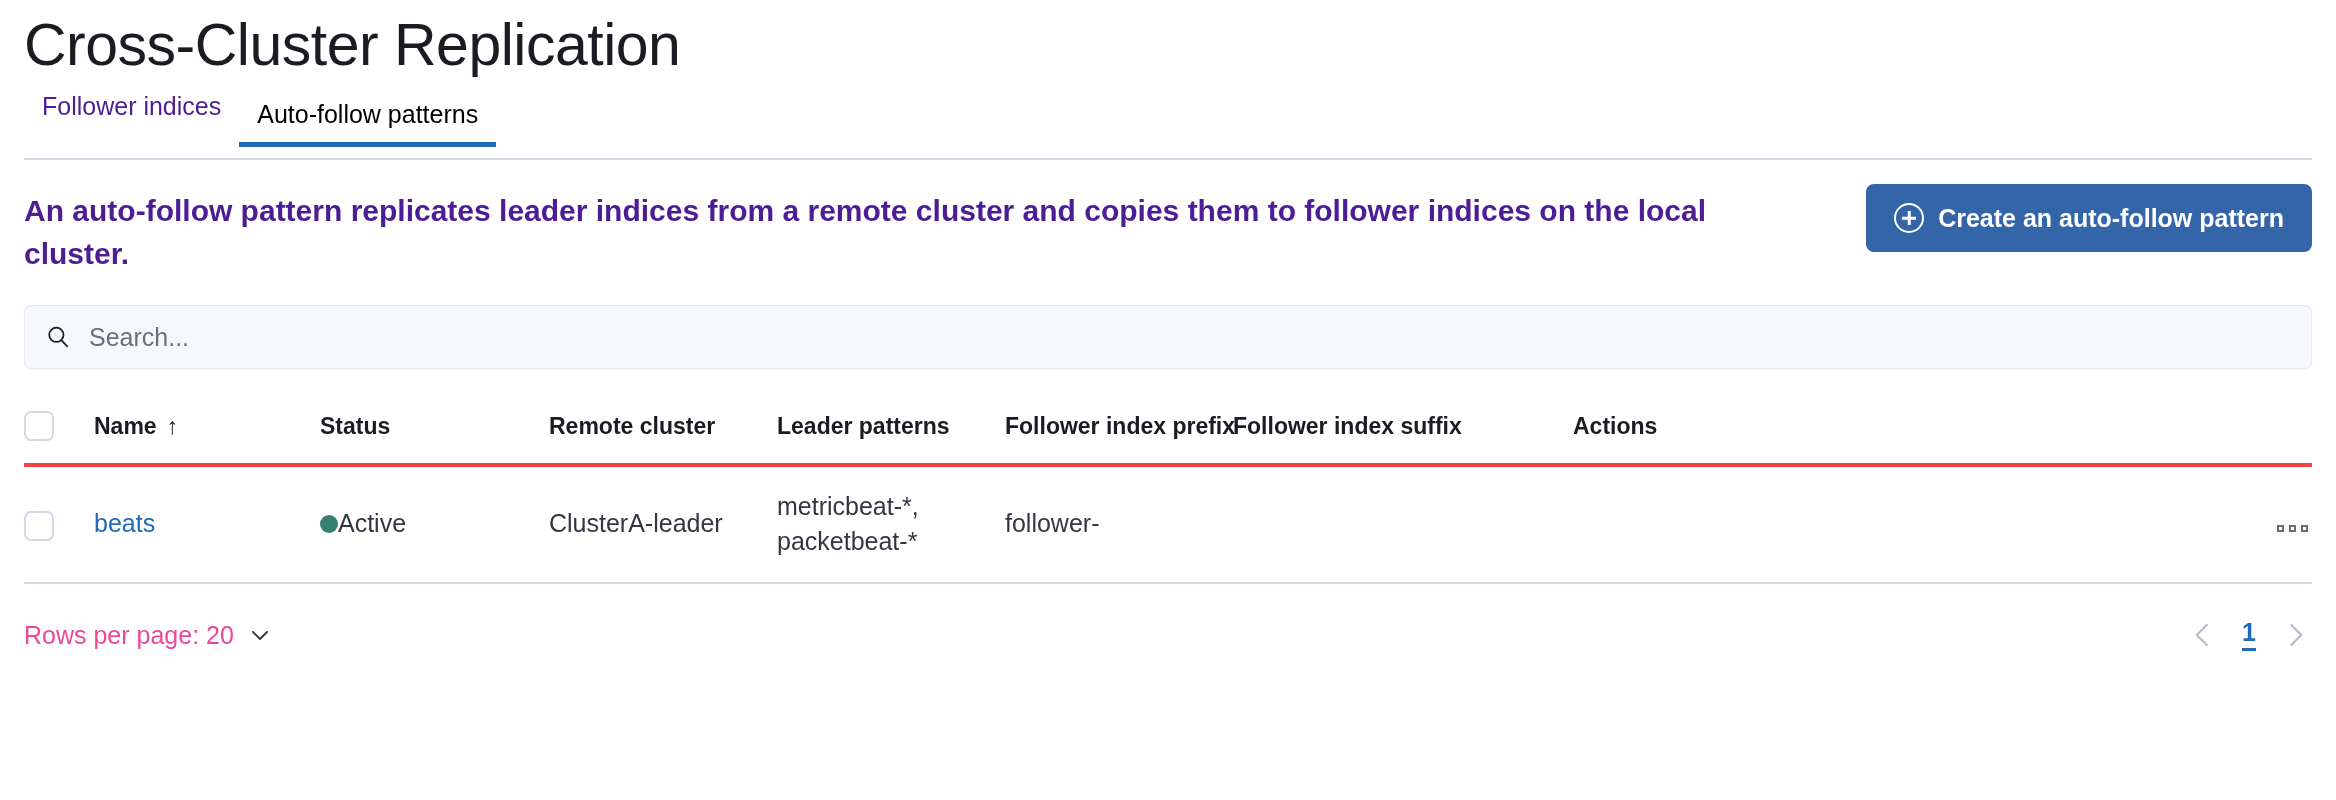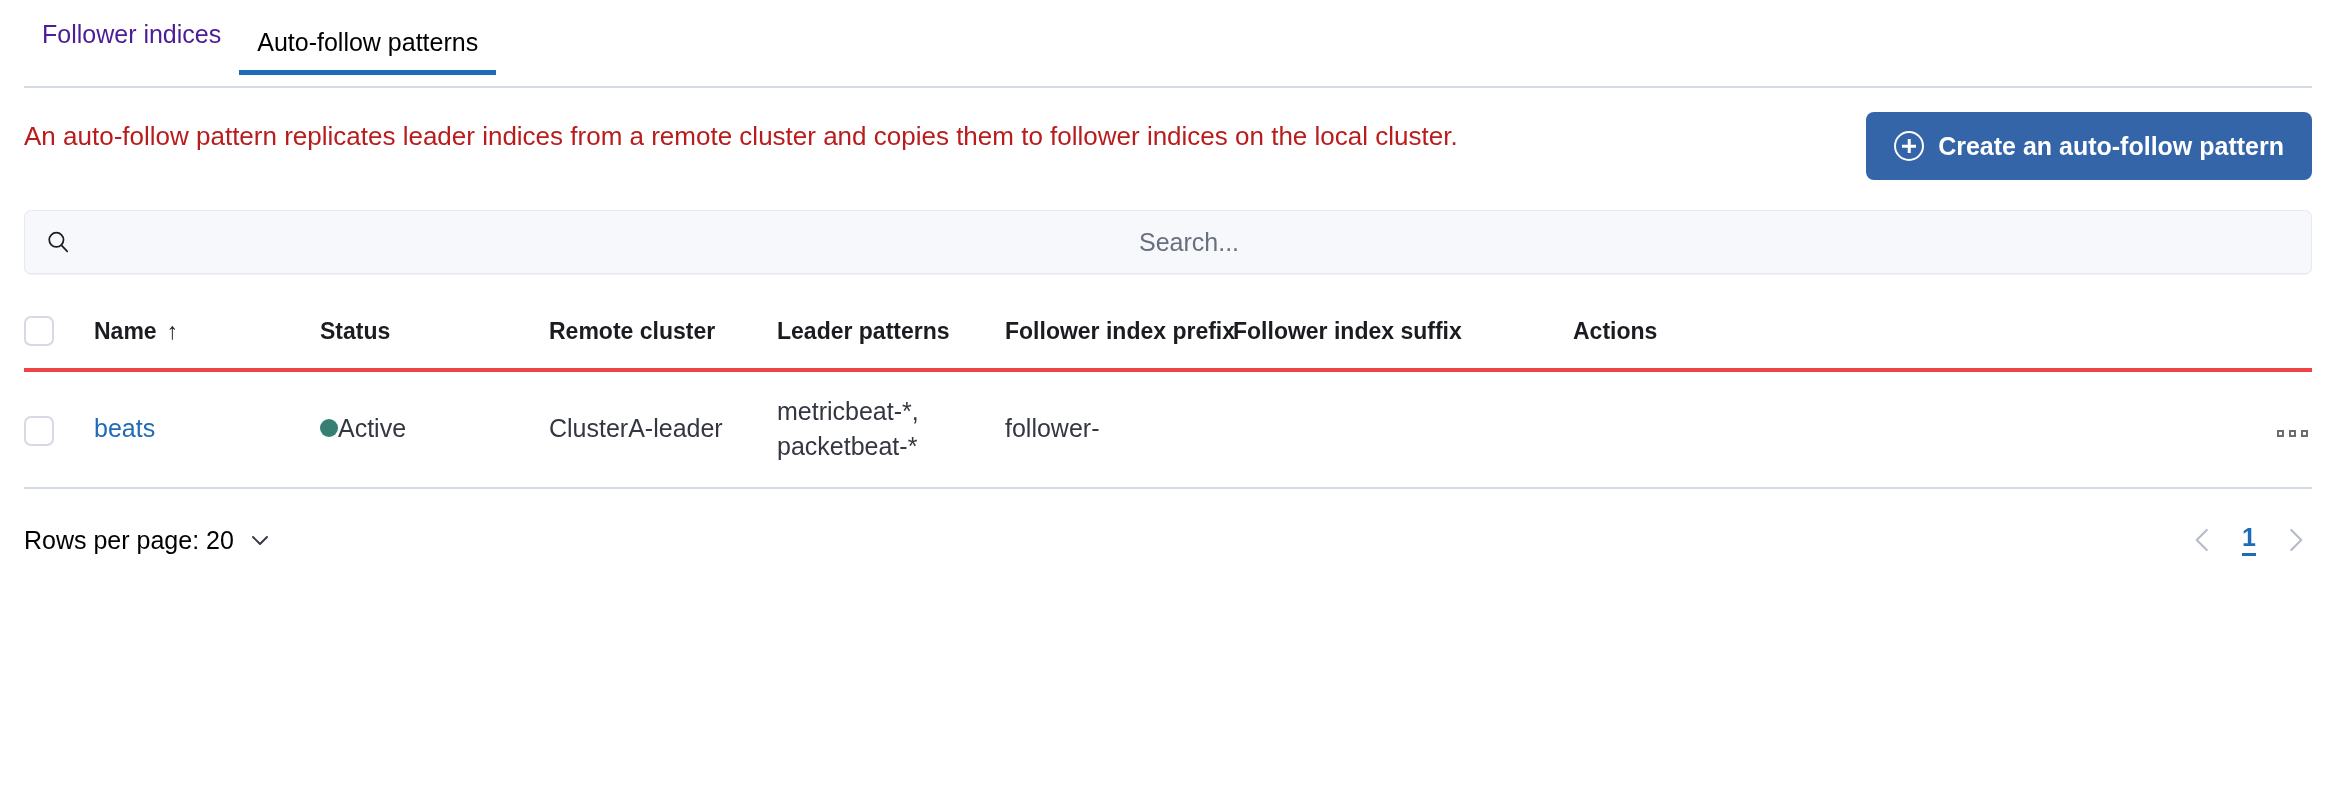--- a/index.html
+++ b/index.html
@@ -73,25 +73,25 @@
 
   
   .desc-row {
     display: flex;
     align-items: flex-start;
     justify-content: space-between;
     margin-top: 30px;
     gap: 40px;
   }
   .desc-text {
-    font-size: 26px;
+    font-size: 30px;
     line-height: 1.42;
-    color: #b91c1c;
+    color: #4c1d95;
     max-width: 1730px;
-    font-weight: 400;
+    font-weight: 700;
   }
   .create-btn {
     flex: 0 0 auto;
     display: inline-flex;
     align-items: center;
     gap: 14px;
     background: #3365a8;
     color: #ffffff;
     border: none;
     border-radius: 8px;
@@ -143,21 +143,20 @@
   }
   .search-input {
     border: none;
     outline: none;
     background: transparent;
     font-size: 25px;
     font-family: "Liberation Sans", sans-serif;
     color: #343741;
     width: 100%;
     height: 100%;
-    text-align: center;
   }
   .search-input::placeholder { color: #69707d; opacity: 1; }
 
   
   table.ccr-table {
     width: 100%;
     border-collapse: collapse;
     margin-top: 22px;
     table-layout: fixed;
   }
@@ -242,21 +241,21 @@
     align-items: center;
     justify-content: space-between;
     margin-top: 26px;
     height: 50px;
   }
   .rows-per-page {
     display: inline-flex;
     align-items: center;
     gap: 14px;
     font-size: 25px;
-    color: #000000;
+    color: #ec4899;
     cursor: pointer;
   }
   .chev-down {
     width: 24px; height: 24px;
     flex: 0 0 auto;
   }
   .pager {
     display: inline-flex;
     align-items: center;
     gap: 22px;
@@ -277,20 +276,21 @@
     padding-bottom: 1px;
     line-height: 1.1;
     cursor: pointer;
   }
 </style>
 </head>
 <body>
 
 <div class="page">
 
+  <h1 class="page-title">Cross-Cluster Replication</h1>
 
   <div class="tabs">
     <div class="tab">
       <span>Follower indices</span>
     </div>
     <div class="tab active">
       <span>Auto-follow patterns</span>
     </div>
   </div>
 

